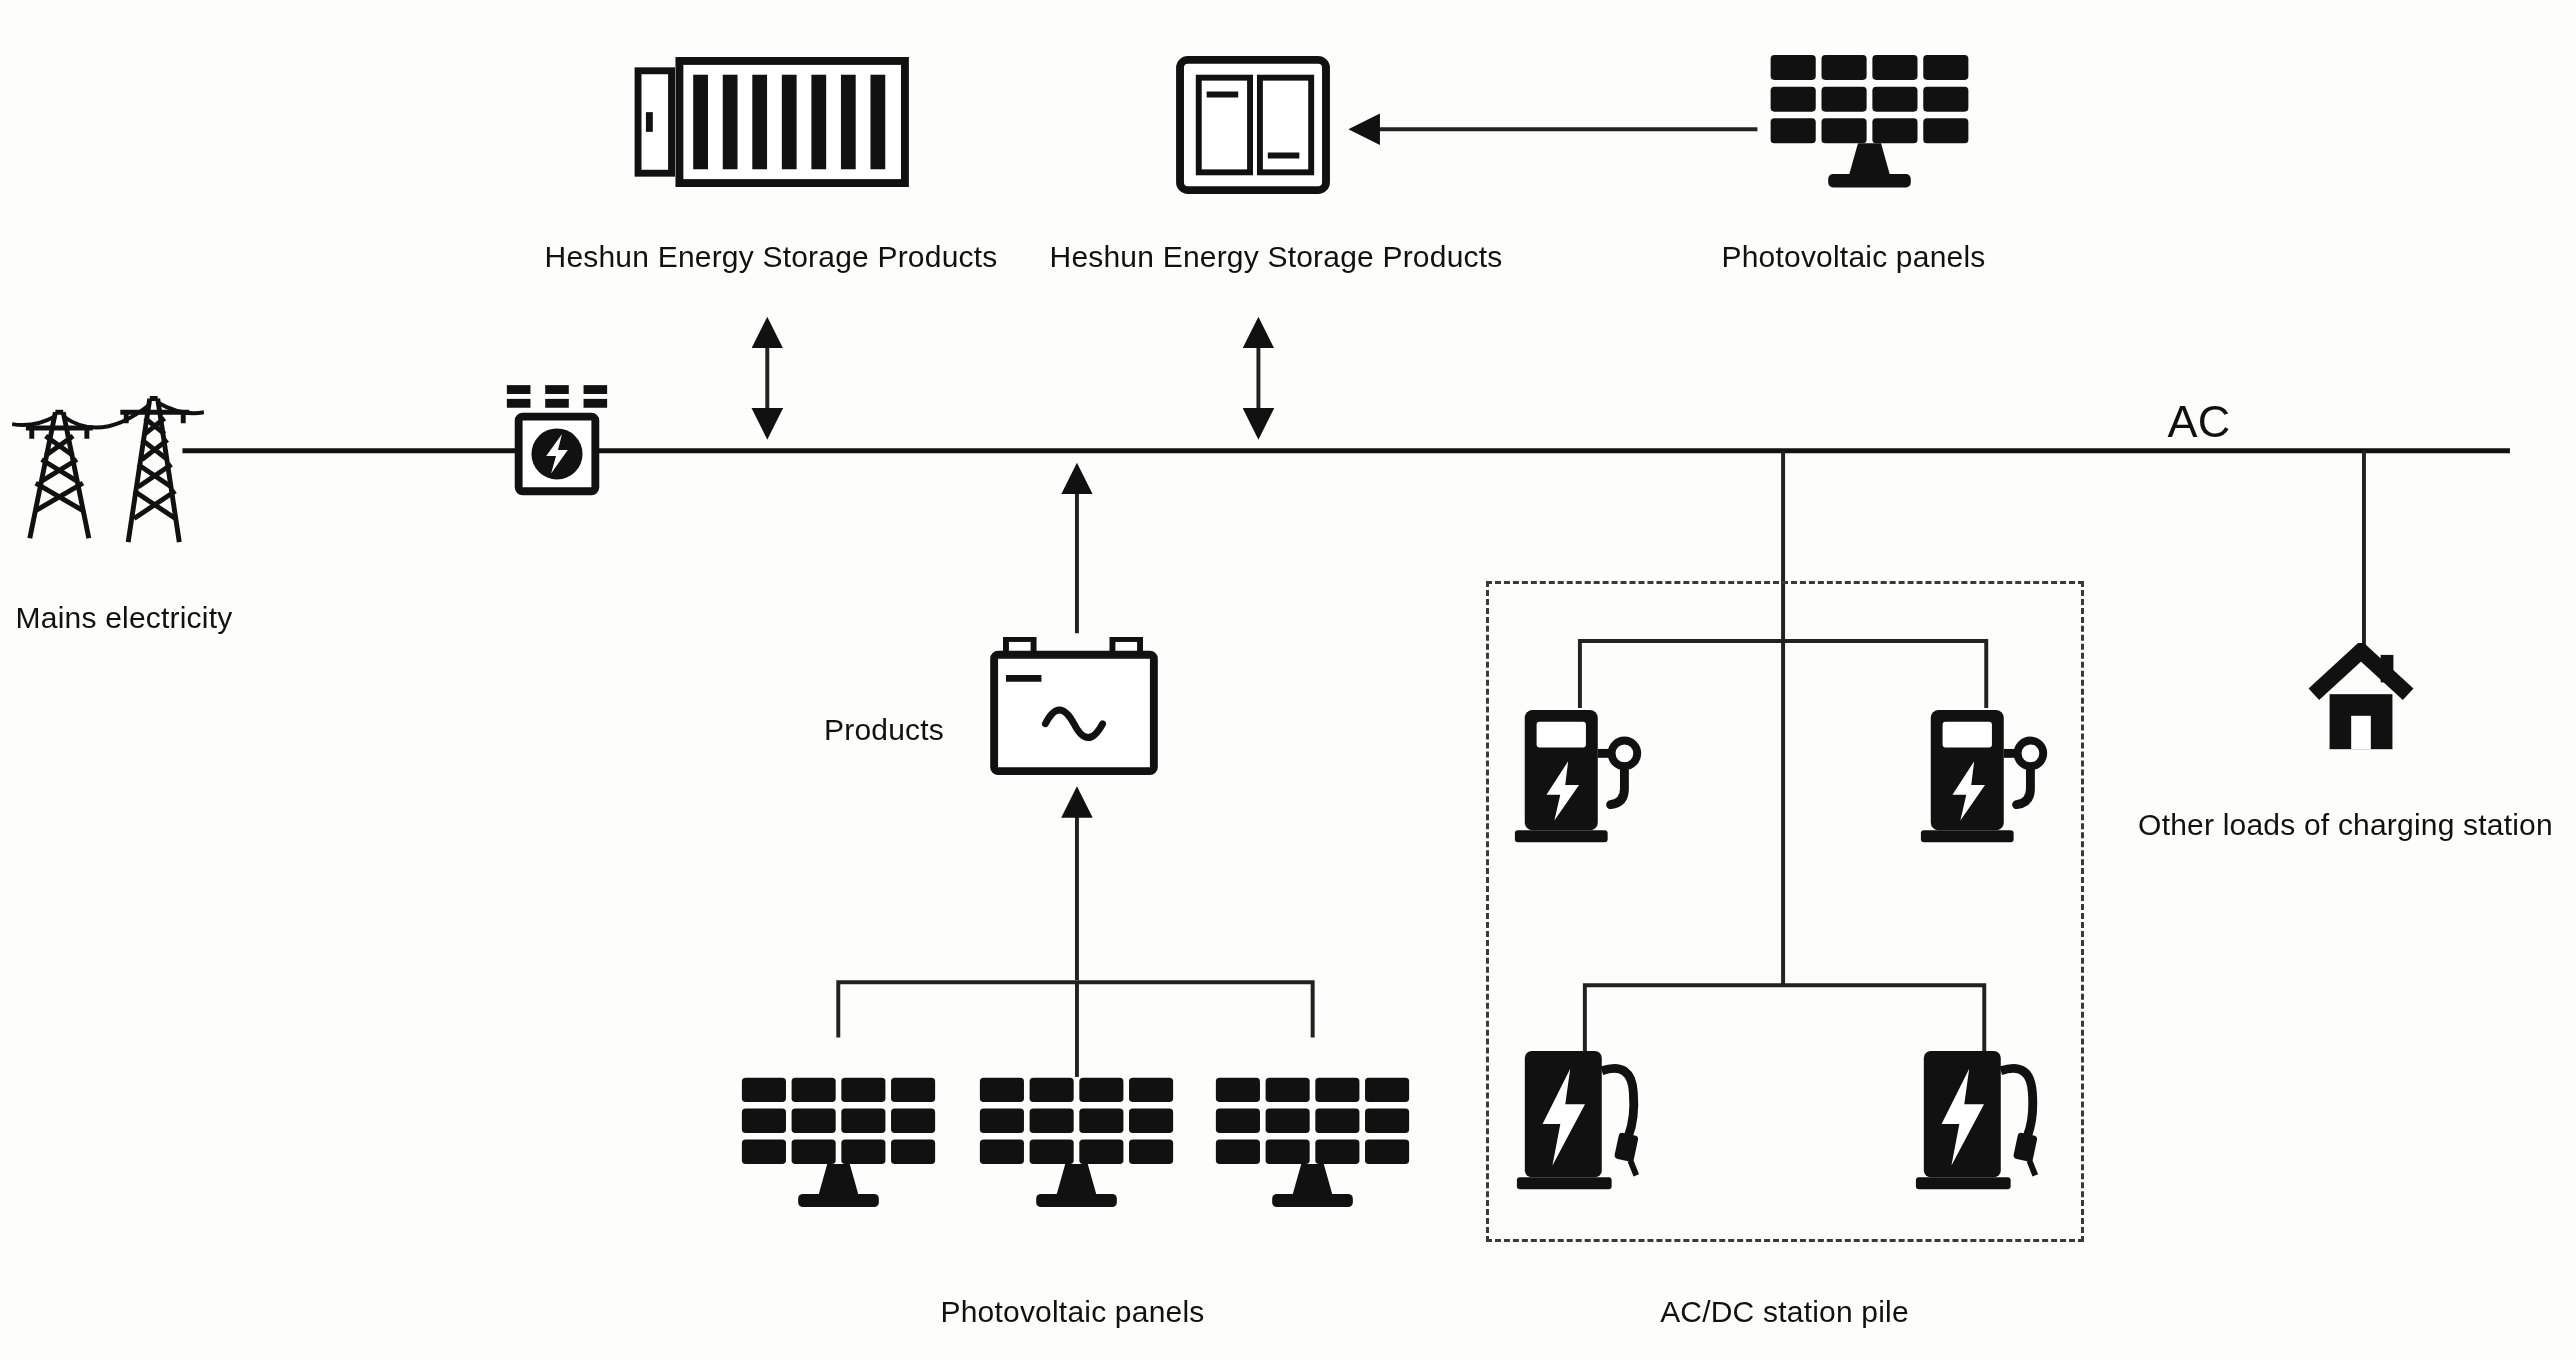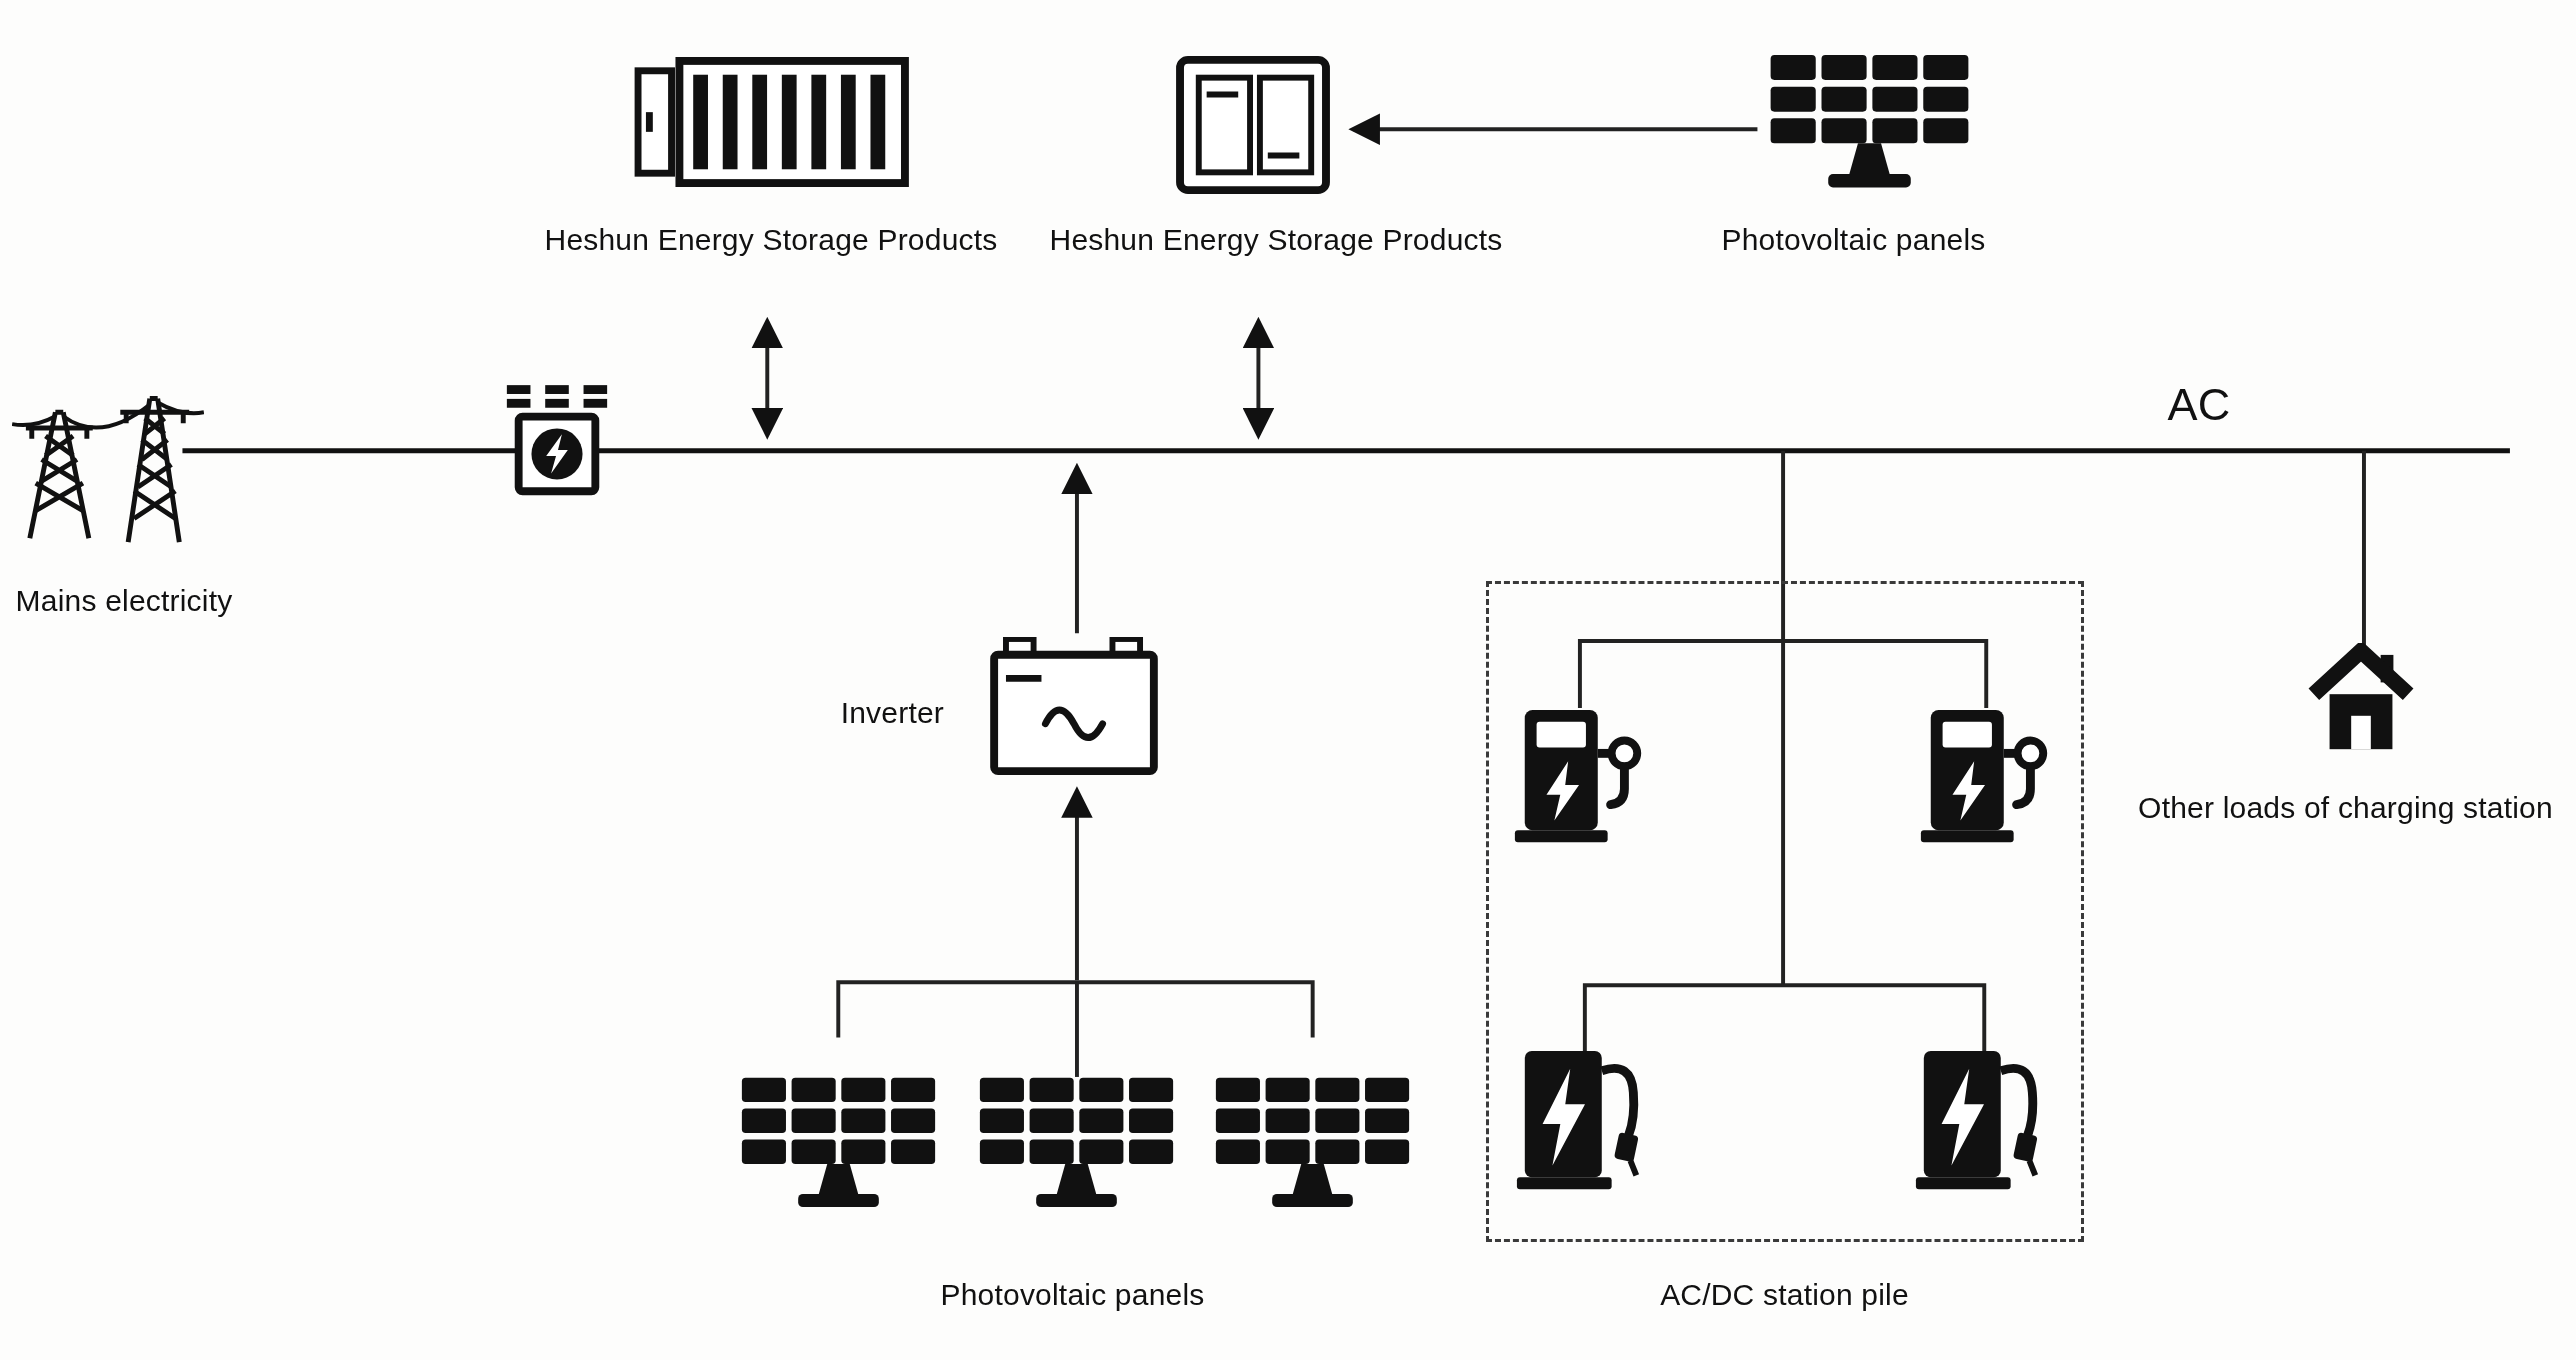--- a/index.html
+++ b/index.html
@@ -13,21 +13,21 @@
   }
   .stage { position:absolute; inset:0; }
   svg.connectors { position:absolute; left:0; top:0; z-index:1; }
   .conn { stroke:#222; stroke-width:4; fill:none; }
   .bus  { stroke:#111; stroke-width:5; }
   .icon { position:absolute; z-index:2; }
   .icon svg { width:100%; height:100%; display:block; }
   .label {
     position:absolute; z-index:3;
     font-size:30px; font-weight:500; letter-spacing:0.2px;
-    text-align:center; white-space:nowrap;
+    text-align:center; white-space:nowrap;margin-top:17px;
   }
   .label-ac { font-size:45px; font-weight:400; }
   .dashed-box {
     position:absolute; z-index:1;
     border:3px dashed #3a3a3a;
     background:transparent;
   }
 </style>
 </head>
 <body>
@@ -269,20 +269,20 @@
     </svg>
   </div>
 
   <div class="label" style="left:475px;  top:223px; width:592px;">Heshun Energy Storage Products</div>
   <div class="label" style="left:980px;  top:223px; width:592px;">Heshun Energy Storage Products</div>
   <div class="label" style="left:1607px; top:223px; width:493px;">Photovoltaic panels</div>
 
   <div class="label label-ac" style="left:2140px; top:379px; width:118px;">AC</div>
 
   <div class="label" style="left:-24px; top:584px; width:296px;">Mains electricity</div>
-  <div class="label" style="left:688px; top:696px; width:256px; text-align:right;">Inverter</div>
+  <div class="label" style="left:688px; top:696px; width:256px; text-align:right;">Products</div>
 
   <div class="label" style="left:826px;  top:1278px; width:493px;">Photovoltaic panels</div>
   <div class="label" style="left:1538px; top:1278px; width:493px;">AC/DC station pile</div>
   <div class="label" style="left:2099px; top:791px;  width:493px;">Other loads of charging station</div>
 
 </div>
 
 
 </body></html>

